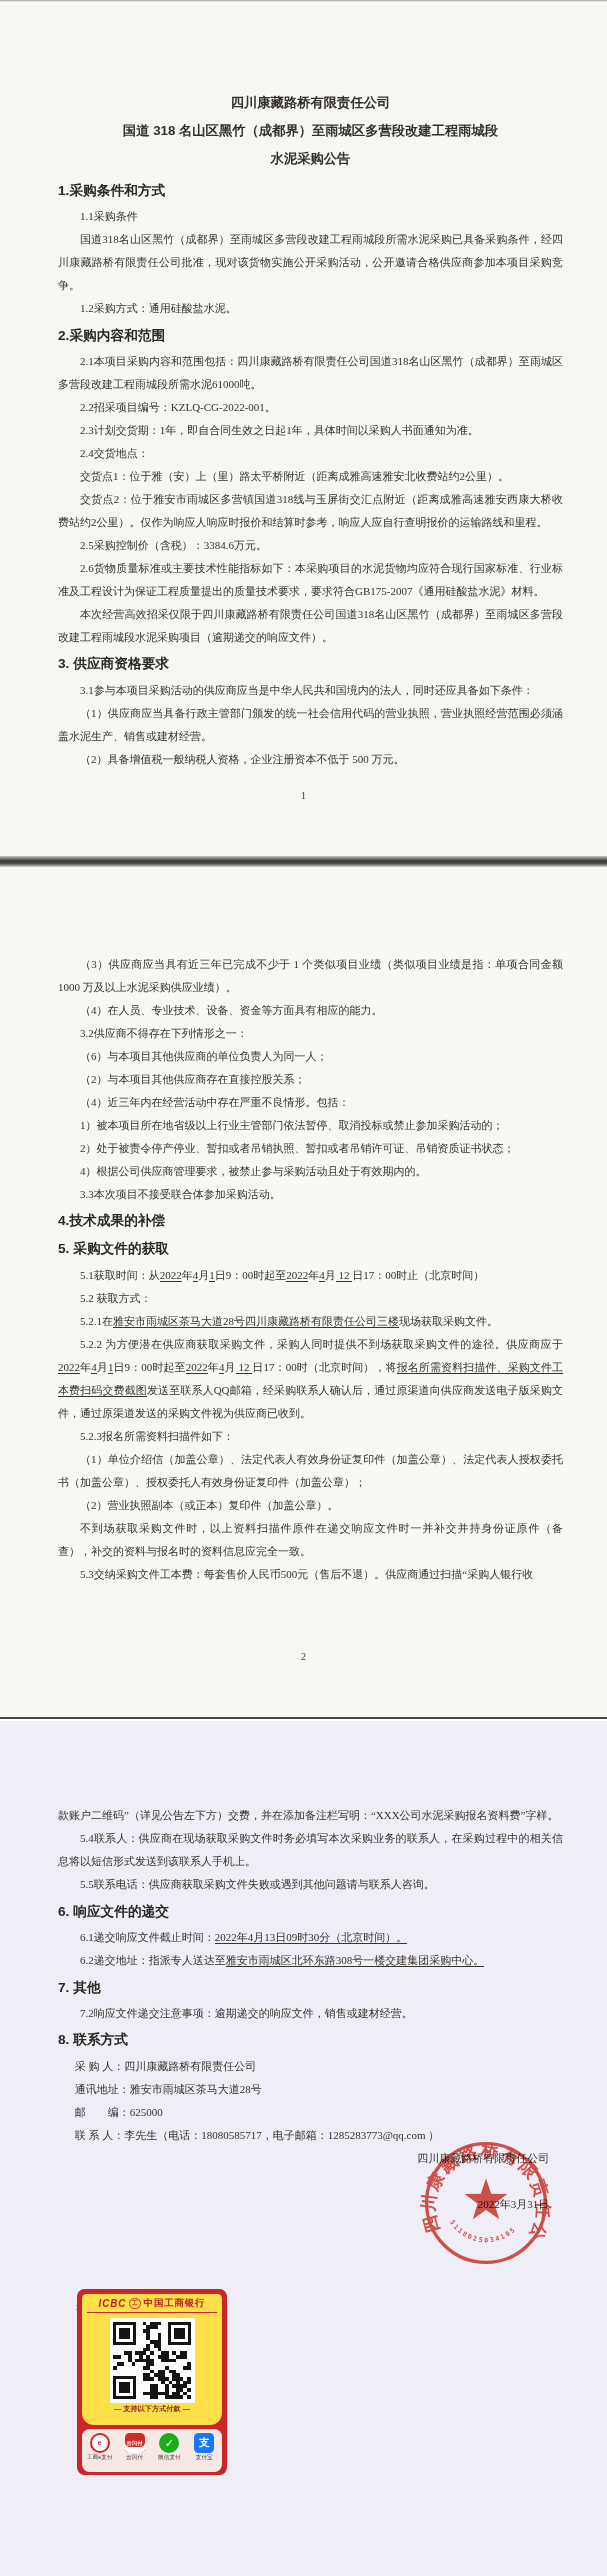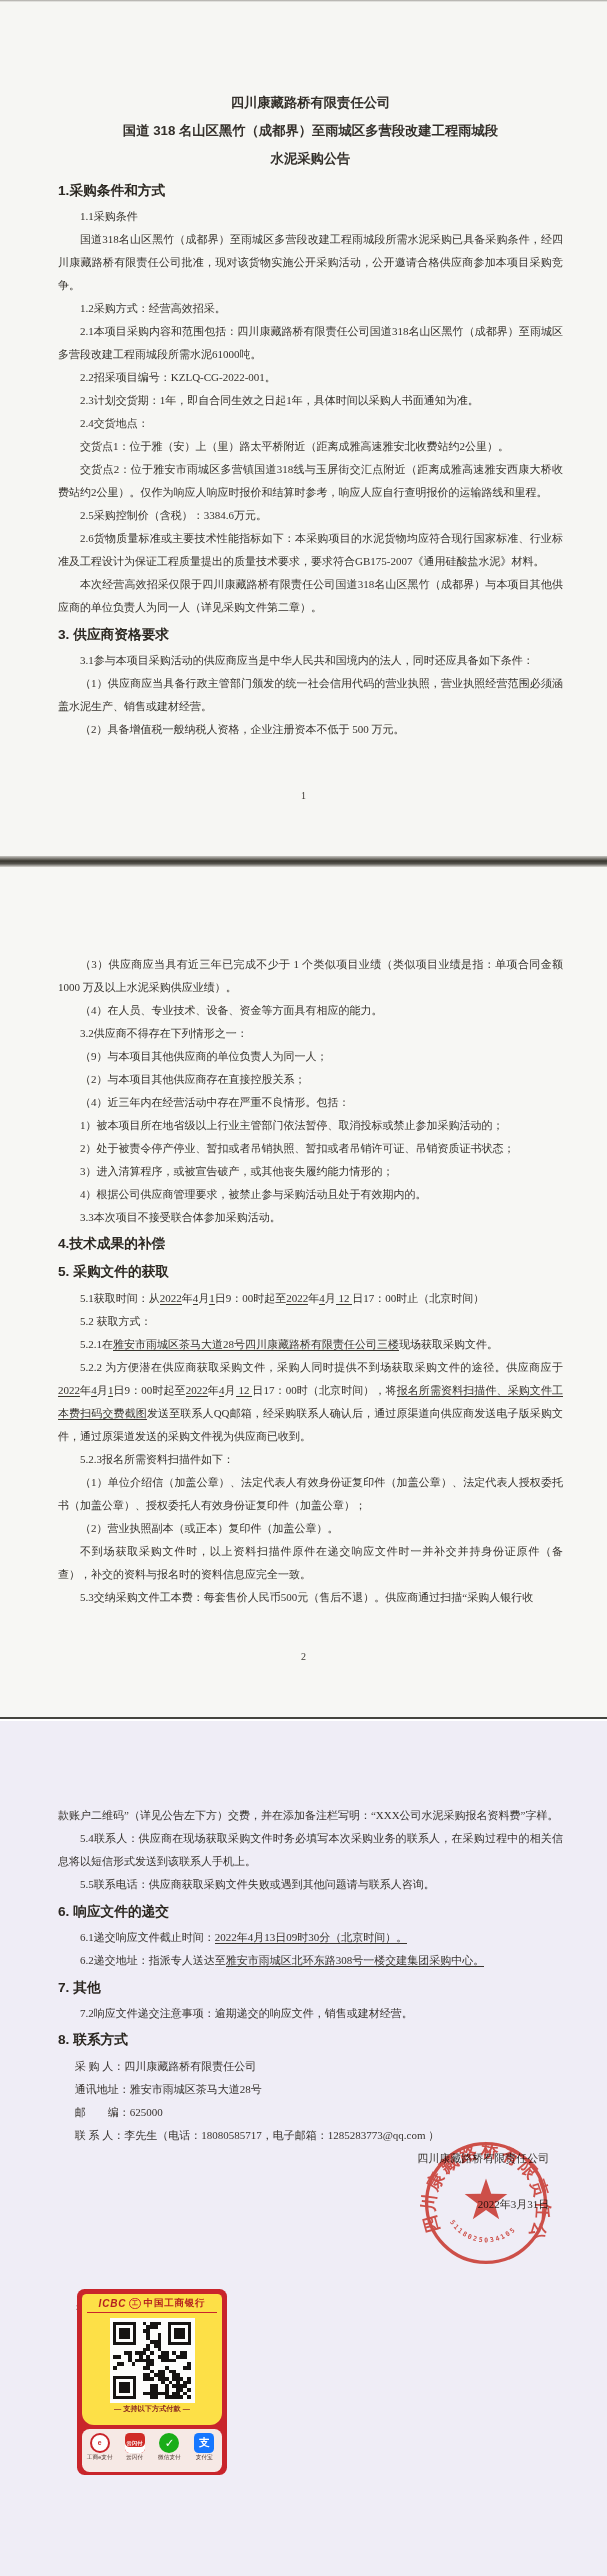--- a/index.html
+++ b/index.html
@@ -73,49 +73,49 @@
 
   <div class="page page-1">
     <div class="doc-title">
       <div>四川康藏路桥有限责任公司</div>
       <div>国道 318 名山区黑竹（成都界）至雨城区多营段改建工程雨城段</div>
       <div>水泥采购公告</div>
     </div>
     <div class="sec">1.采购条件和方式</div>
     <p class="body ind">1.1采购条件</p>
     <p class="body ind">国道318名山区黑竹（成都界）至雨城区多营段改建工程雨城段所需水泥采购已具备采购条件，经四川康藏路桥有限责任公司批准，现对该货物实施公开采购活动，公开邀请合格供应商参加本项目采购竞争。</p>
-    <p class="body ind">1.2采购方式：经营高效招采。</p>
+    <p class="body ind">1.2采购方式：通用硅酸盐水泥。</p>
+    <div class="sec">2.采购内容和范围</div>
     <p class="body ind">2.1本项目采购内容和范围包括：四川康藏路桥有限责任公司国道318名山区黑竹（成都界）至雨城区多营段改建工程雨城段所需水泥61000吨。</p>
     <p class="body ind">2.2招采项目编号：KZLQ-CG-2022-001。</p>
     <p class="body ind">2.3计划交货期：1年，即自合同生效之日起1年，具体时间以采购人书面通知为准。</p>
     <p class="body ind">2.4交货地点：</p>
     <p class="body ind">交货点1：位于雅（安）上（里）路太平桥附近（距离成雅高速雅安北收费站约2公里）。</p>
     <p class="body ind">交货点2：位于雅安市雨城区多营镇国道318线与玉屏街交汇点附近（距离成雅高速雅安西康大桥收费站约2公里）。仅作为响应人响应时报价和结算时参考，响应人应自行查明报价的运输路线和里程。</p>
     <p class="body ind">2.5采购控制价（含税）：3384.6万元。</p>
     <p class="body ind">2.6货物质量标准或主要技术性能指标如下：本采购项目的水泥货物均应符合现行国家标准、行业标准及工程设计为保证工程质量提出的质量技术要求，要求符合GB175-2007《通用硅酸盐水泥》材料。</p>
-    <p class="body ind">本次经营高效招采仅限于四川康藏路桥有限责任公司国道318名山区黑竹（成都界）与本项目其他供应商的单位负责人为同一人（详见采购文件第二章）。</p>
+    <p class="body ind">本次经营高效招采仅限于四川康藏路桥有限责任公司国道318名山区黑竹（成都界）至雨城区多营段改建工程雨城段水泥采购项目（逾期递交的响应文件）。</p>
     <div class="sec">3. 供应商资格要求</div>
     <p class="body ind">3.1参与本项目采购活动的供应商应当是中华人民共和国境内的法人，同时还应具备如下条件：</p>
     <p class="body ind">（1）供应商应当具备行政主管部门颁发的统一社会信用代码的营业执照，营业执照经营范围必须涵盖水泥生产、销售或建材经营。</p>
     <p class="body ind">（2）具备增值税一般纳税人资格，企业注册资本不低于 500 万元。</p>
     <div class="pageno">1</div>
   </div>
 
   <div class="sep-1"></div>
 
   <div class="page page-2">
     <p class="body ind">（3）供应商应当具有近三年已完成不少于 1 个类似项目业绩（类似项目业绩是指：单项合同金额 1000 万及以上水泥采购供应业绩）。</p>
     <p class="body ind">（4）在人员、专业技术、设备、资金等方面具有相应的能力。</p>
     <p class="body ind">3.2供应商不得存在下列情形之一：</p>
-    <p class="body ind">（9）与本项目其他供应商的单位负责人为同一人；</p>
+    <p class="body ind">（6）与本项目其他供应商的单位负责人为同一人；</p>
     <p class="body ind">（2）与本项目其他供应商存在直接控股关系；</p>
     <p class="body ind">（4）近三年内在经营活动中存在严重不良情形。包括：</p>
     <p class="body ind">1）被本项目所在地省级以上行业主管部门依法暂停、取消投标或禁止参加采购活动的；</p>
     <p class="body ind">2）处于被责令停产停业、暂扣或者吊销执照、暂扣或者吊销许可证、吊销资质证书状态；</p>
-    <p class="body ind">3）进入清算程序，或被宣告破产，或其他丧失履约能力情形的；</p>
     <p class="body ind">4）根据公司供应商管理要求，被禁止参与采购活动且处于有效期内的。</p>
     <p class="body ind">3.3本次项目不接受联合体参加采购活动。</p>
     <div class="sec">4.技术成果的补偿</div>
     <div class="sec">5. 采购文件的获取</div>
     <p class="body ind">5.1获取时间：从<span class="u">2022</span>年<span class="u">4</span>月<span class="u">1</span>日9：00时起至<span class="u">2022</span>年<span class="u">4</span>月<span class="u"> 12 </span>日17：00时止（北京时间）</p>
     <p class="body ind">5.2 获取方式：</p>
     <p class="body ind">5.2.1在<span class="u">雅安市雨城区茶马大道28号四川康藏路桥有限责任公司三楼</span>现场获取采购文件。</p>
     <p class="body ind">5.2.2 为方便潜在供应商获取采购文件，采购人同时提供不到场获取采购文件的途径。供应商应于<span class="u">2022</span>年<span class="u">4</span>月<span class="u">1</span>日9：00时起至<span class="u">2022</span>年<span class="u">4</span>月<span class="u"> 12 </span>日17：00时（北京时间），将<span class="u">报名所需资料扫描件、采购文件工本费扫码交费截图</span>发送至联系人QQ邮箱，经采购联系人确认后，通过原渠道向供应商发送电子版采购文件，通过原渠道发送的采购文件视为供应商已收到。</p>
     <p class="body ind">5.2.3报名所需资料扫描件如下：</p>
     <p class="body ind">（1）单位介绍信（加盖公章）、法定代表人有效身份证复印件（加盖公章）、法定代表人授权委托书（加盖公章）、授权委托人有效身份证复印件（加盖公章）；</p>

